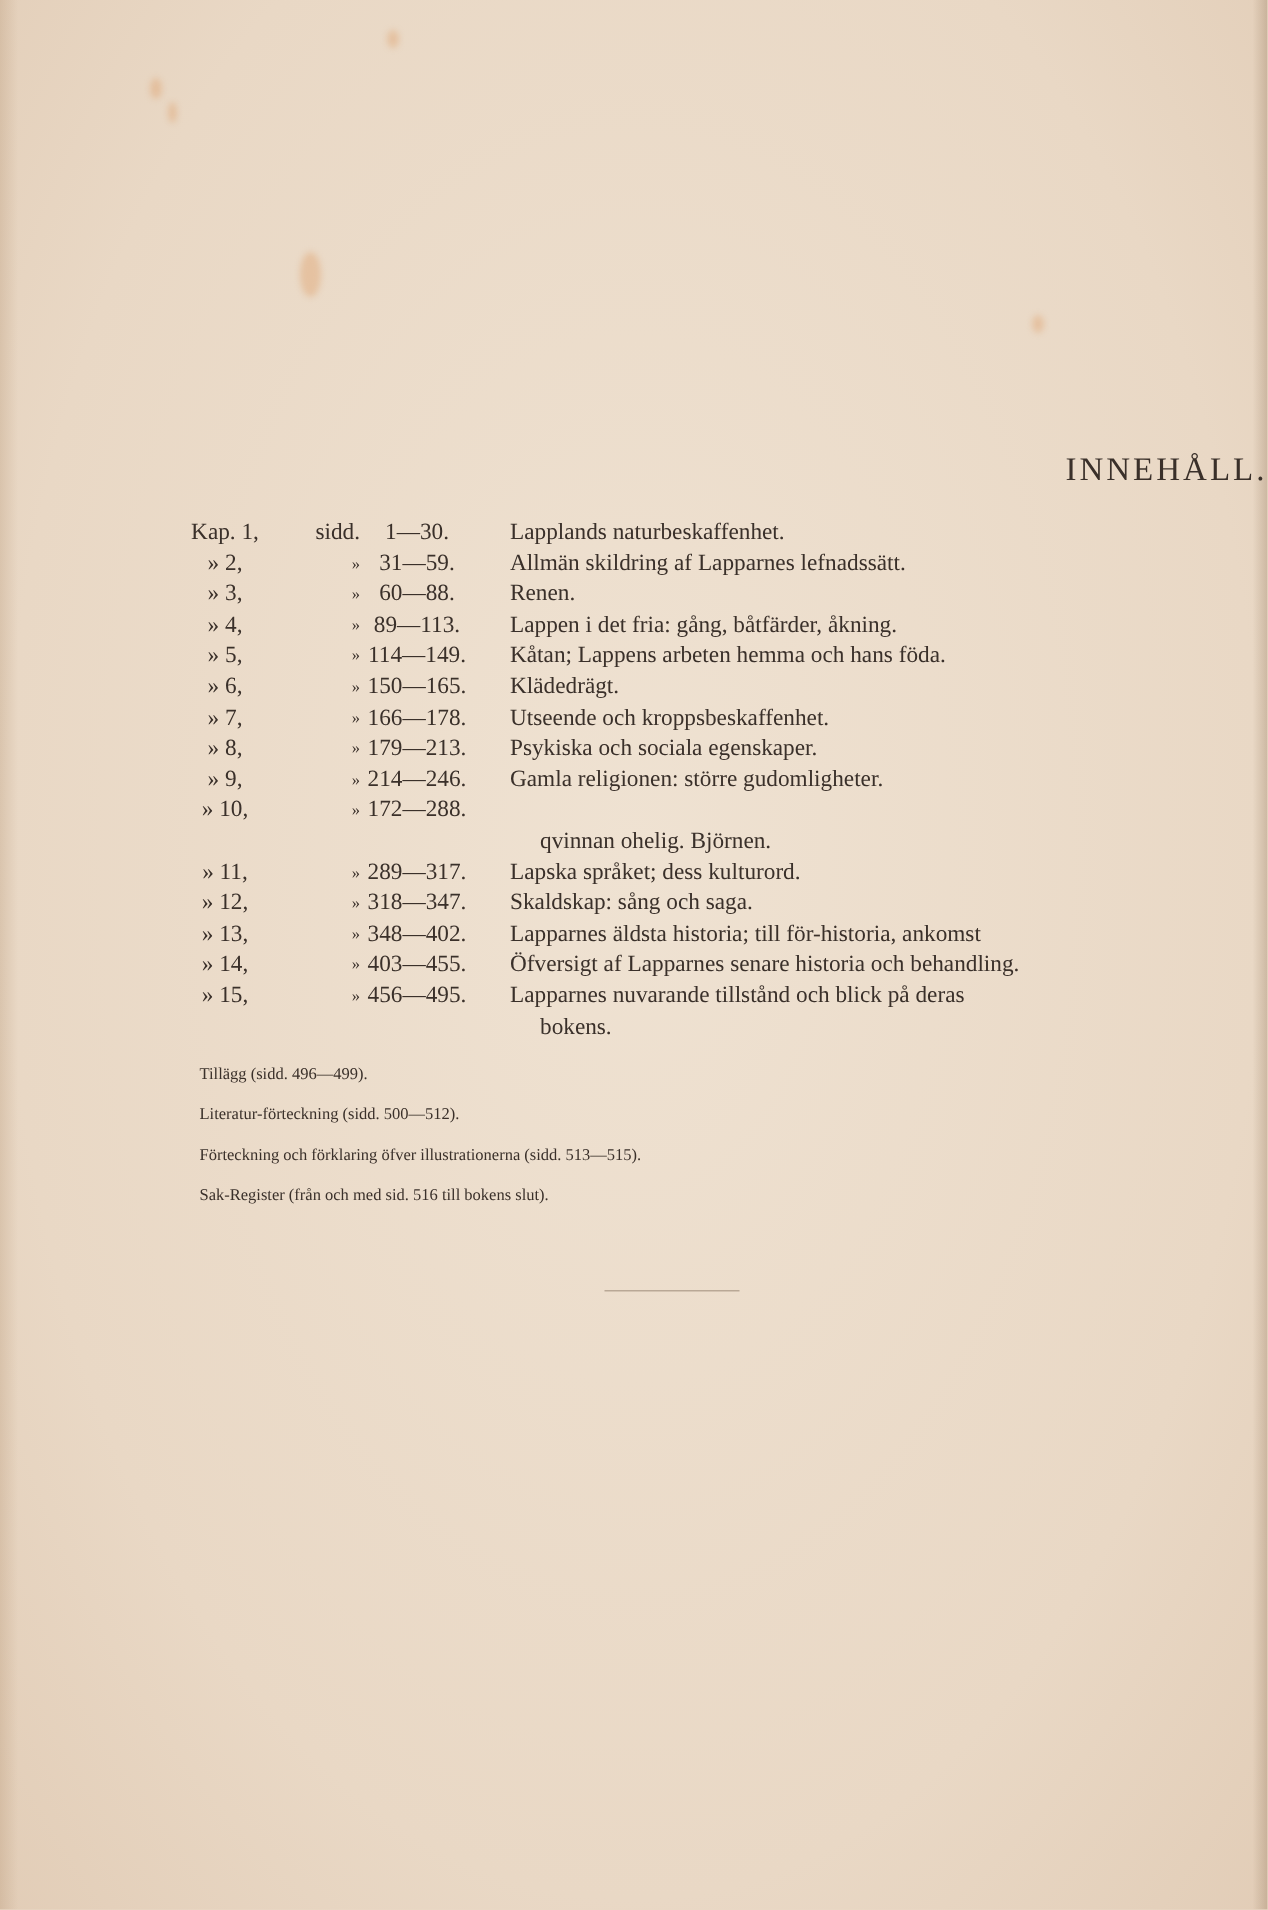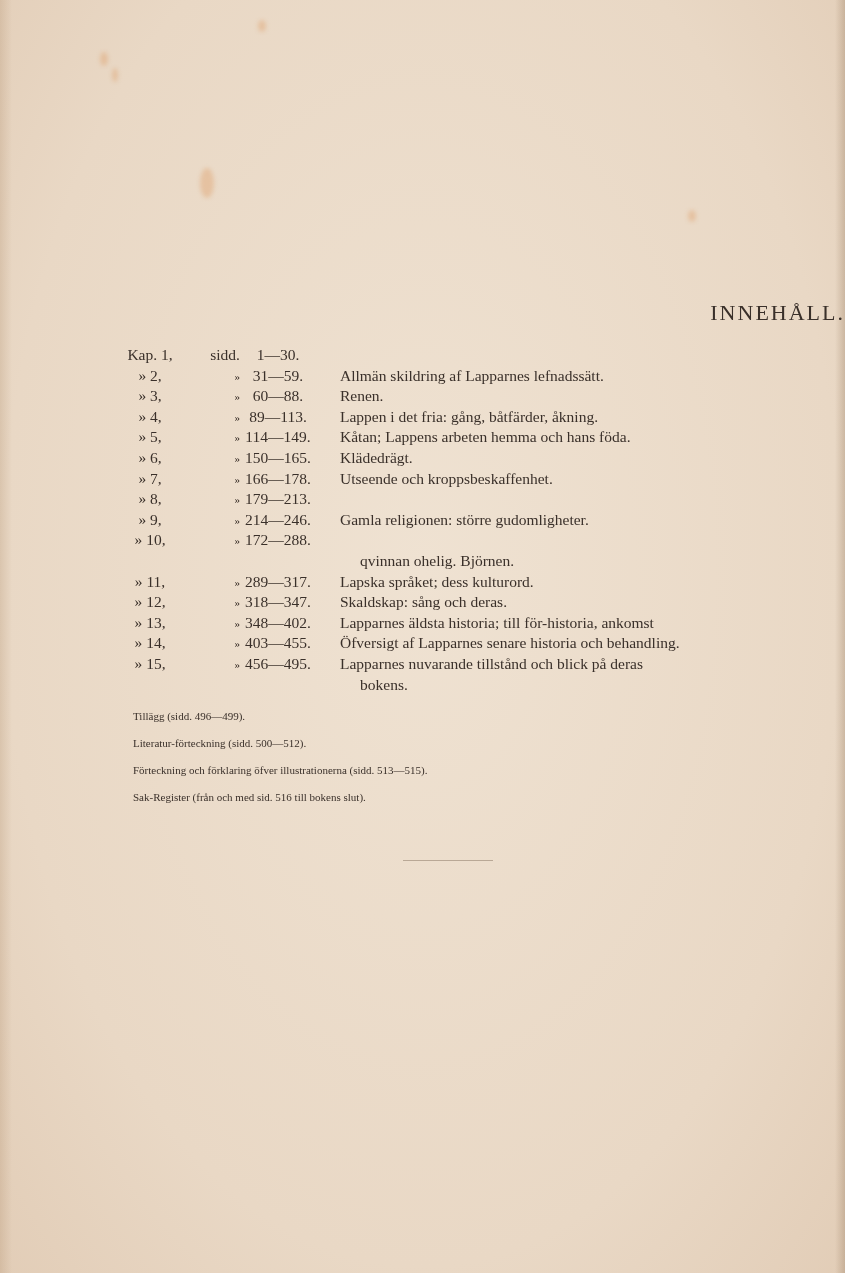--- a/index.html
+++ b/index.html
@@ -39,20 +39,21 @@
 <div class="stain" style="left:200px;top:168px;width:14px;height:30px;"></div>
 <div class="stain" style="left:688px;top:210px;width:8px;height:12px;"></div>
 
 <div class="title">INNEHÅLL.</div>
 
 <div class="toc">
   <div class="row">
       <span class="kap">Kap. 1,</span>
       <span class="sidd">sidd.</span>
       <span class="pages">1—30.</span>
+      <span class="desc">Lapplands naturbeskaffenhet.</span>
     </div>
   <div class="row">
       <span class="kap">» 2,</span>
       <span class="sidd ditto">»</span>
       <span class="pages">31—59.</span>
       <span class="desc">Allmän skildring af Lapparnes lefnadssätt.</span>
     </div>
   <div class="row">
       <span class="kap">» 3,</span>
       <span class="sidd ditto">»</span>
@@ -80,20 +81,21 @@
   <div class="row">
       <span class="kap">» 7,</span>
       <span class="sidd ditto">»</span>
       <span class="pages">166—178.</span>
       <span class="desc">Utseende och kroppsbeskaffenhet.</span>
     </div>
   <div class="row">
       <span class="kap">» 8,</span>
       <span class="sidd ditto">»</span>
       <span class="pages">179—213.</span>
+      <span class="desc">Psykiska och sociala egenskaper.</span>
     </div>
   <div class="row">
       <span class="kap">» 9,</span>
       <span class="sidd ditto">»</span>
       <span class="pages">214—246.</span>
       <span class="desc">Gamla religionen: större gudomligheter.</span>
     </div>
   <div class="row">
       <span class="kap">» 10,</span>
       <span class="sidd ditto">»</span>
@@ -105,21 +107,21 @@
   <div class="row">
       <span class="kap">» 11,</span>
       <span class="sidd ditto">»</span>
       <span class="pages">289—317.</span>
       <span class="desc">Lapska språket; dess kulturord.</span>
     </div>
   <div class="row">
       <span class="kap">» 12,</span>
       <span class="sidd ditto">»</span>
       <span class="pages">318—347.</span>
-      <span class="desc">Skaldskap: sång och deras.</span>
+      <span class="desc">Skaldskap: sång och saga.</span>
     </div>
   <div class="row">
       <span class="kap">» 13,</span>
       <span class="sidd ditto">»</span>
       <span class="pages">348—402.</span>
       <span class="desc">Lapparnes äldsta historia; till för-historia, ankomst</span>
     </div>
   <div class="row">
       <span class="kap">» 14,</span>
       <span class="sidd ditto">»</span>

